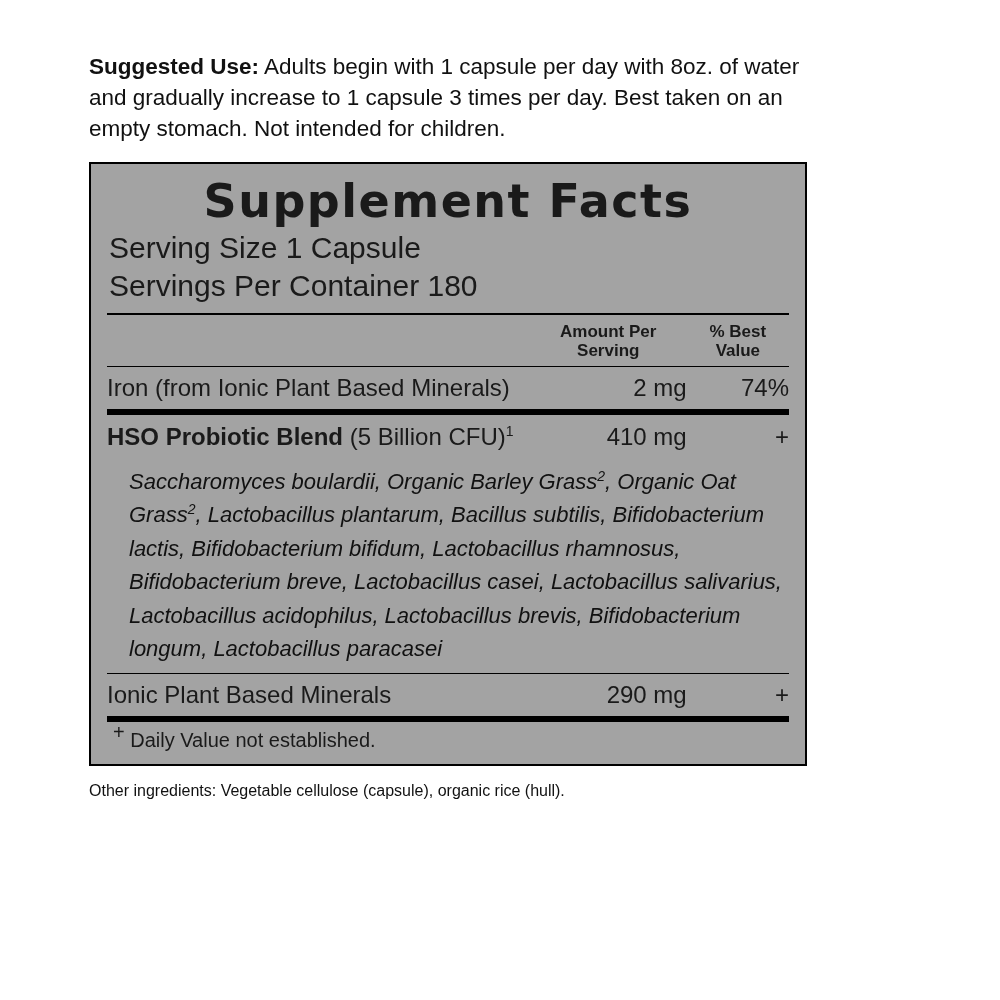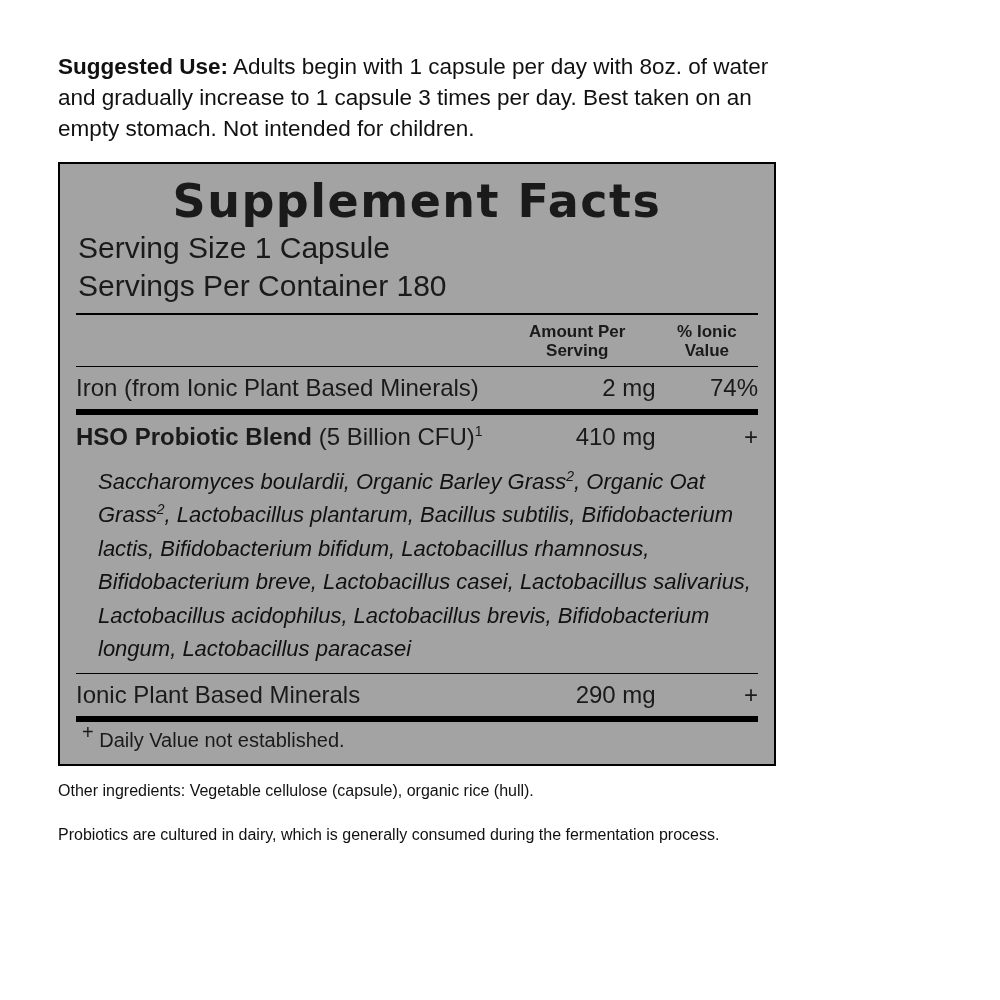--- a/index.html
+++ b/index.html
@@ -12,21 +12,21 @@
     background: #ffffff;
     font-family: "Liberation Sans", sans-serif;
     color: #1a1a1a;
     -webkit-font-smoothing: antialiased;
   }
   .page {
     position: relative;
     width: 1000px;
     height: 865px;
     box-sizing: border-box;
-    padding: 40px 110px 0 58px;
+    padding: 40px 110px 0 89px;
   }
 
   
   .suggested-use {
     font-size: 22.5px;
     line-height: 1.37;
     color: #111;
     margin: 12px 0 0 0;
     max-width: 745px;
   }
@@ -164,21 +164,21 @@
 
     <table class="facts">
       <tbody>
           <tr>
         <td class="col-name"></td>
         <td class="col-amt hdr-cell">
           <span>Amount Per</span><br>
           <span>Serving</span>
         </td>
         <td class="col-dv hdr-cell hdr-dv">
-          <span>% Ionic</span><br>
+          <span>% Best</span><br>
           <span>Value</span>
         </td>
       </tr>
     </tbody>
       </table>
 
     <hr class="rule-thin" style="margin:0">
 
     <table class="facts">
       <tbody>
@@ -216,15 +216,14 @@
     </tbody>
       </table>
 
     <hr class="rule-thick">
 
     <p class="footnote"><span class="dag">+</span> <span>Daily Value not established.</span></p>
 
   </div>
 
   <p class="note">Other ingredients: Vegetable cellulose (capsule), organic rice (hull).</p>
-  <p class="note second">Probiotics are cultured in dairy, which is generally consumed during the fermentation process.</p>
 
 </div>
 
 </body></html>

